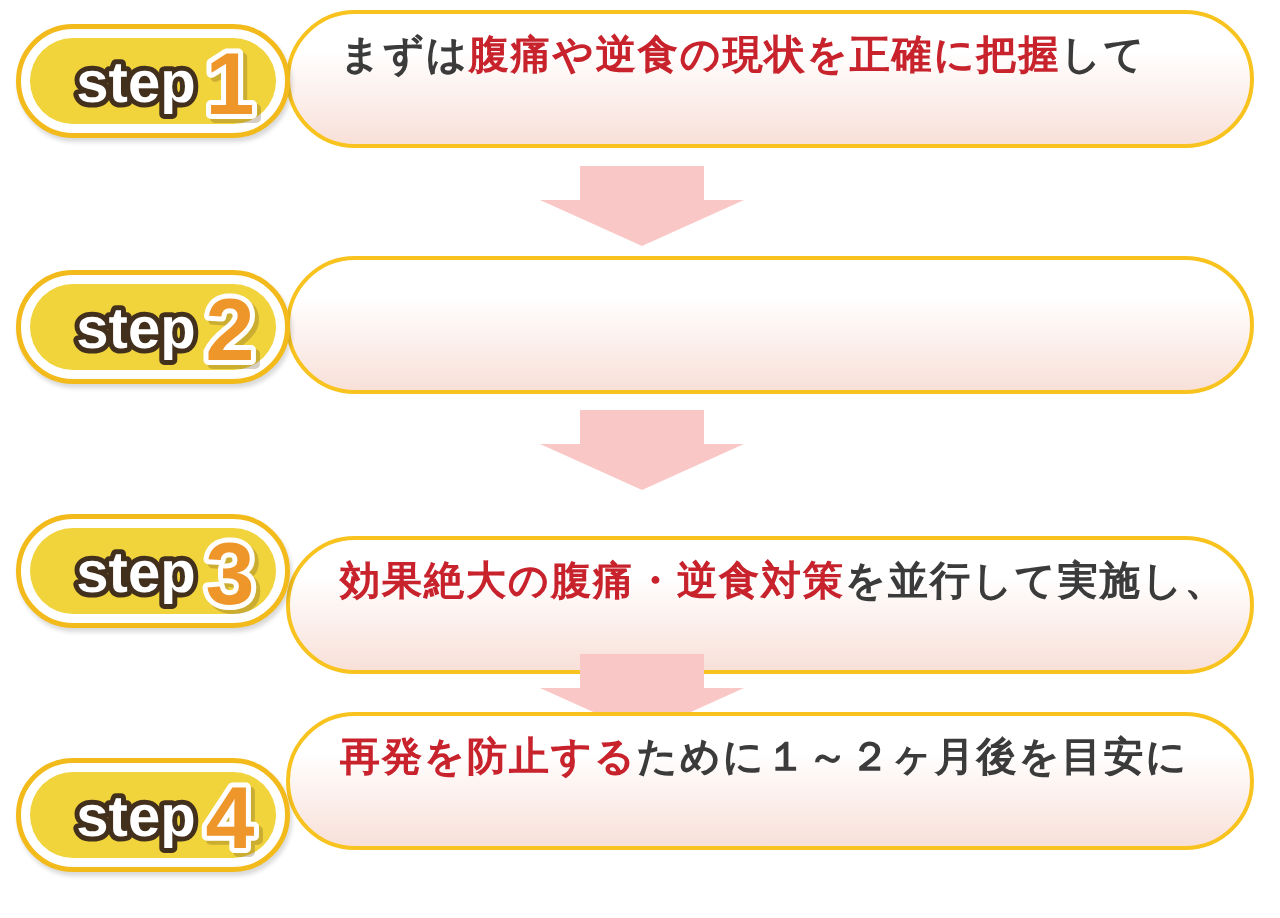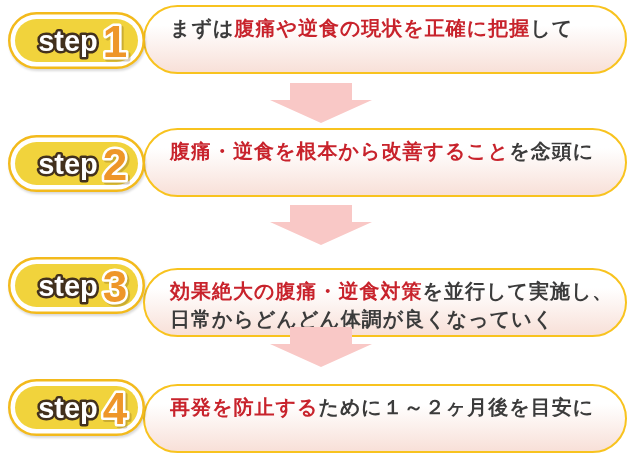--- a/index.html
+++ b/index.html
@@ -6,21 +6,21 @@
   .canvas {
     position:relative; width:640px; height:459px; background:#ffffff;
     font-family:"Liberation Sans","DejaVu Sans",sans-serif; overflow:hidden;
   }
   .step-box {
     position:absolute; left:143px; width:484px; height:69px; box-sizing:border-box;
     border:2px solid var(--box-border);
     border-radius:37px;
     background:linear-gradient(to bottom, var(--box-gradient-top) 28%, var(--box-gradient-bottom) 100%);
   }
-  .box-1 { top:5px; } .box-2 { top:128px; } .box-3 { top:250px;margin-top:18px; } .box-4 { top:384px; }
+  .box-1 { top:5px; } .box-2 { top:128px; } .box-3 { top:250px;margin-top:18px; } .box-4 { top:356px; }
   .step-text { position:absolute; left:25px; top:7px; }
   .line {
     font-size:20px; font-weight:bold; line-height:28px; letter-spacing:1px;
     color:var(--text-dark); white-space:nowrap;
   }
   .seg-dark { color:var(--text-dark); }
   .seg-red  { color:var(--text-red); }
   .badge {
     position:absolute; left:8px; width:137px; height:69px;
     filter:drop-shadow(1px 2px 1px rgba(0,0,0,0.15));
@@ -65,39 +65,37 @@
       <text class="badge-step-text" x="60" y="39" text-anchor="middle">step</text>
       <text class="badge-number" x="107" y="45" text-anchor="middle">1</text>
     </svg>
   </div>
   <svg class="arrow arrow-1" viewBox="0 0 102 40">
     <polygon class="arrow-shape" points="20,0 82,0 82,17 102,17 51,40 0,17 20,17"></polygon>
   </svg>
 
   <div class="step-box box-2">
     <div class="step-text">
-      <div class="line"><span class="seg-red">腹痛・逆食を根本から改善すること</span><span class="seg-dark">を念頭に</span></div>
     </div>
   </div>
   <div class="badge badge-2">
     <svg class="badge-svg" viewBox="0 0 137 57">
       <rect class="badge-outer" x="1.25" y="1.25" width="134.5" height="54.5" rx="27.25"></rect>
       <rect class="badge-inner" x="7" y="7" width="123" height="43" rx="21.5"></rect>
       <text class="badge-step-text" x="60" y="39" text-anchor="middle">step</text>
       <text class="badge-number" x="107" y="45" text-anchor="middle">2</text>
     </svg>
   </div>
   <svg class="arrow arrow-2" viewBox="0 0 102 40">
     <polygon class="arrow-shape" points="20,0 82,0 82,17 102,17 51,40 0,17 20,17"></polygon>
   </svg>
 
   <div class="step-box box-3">
     <div class="step-text">
       <div class="line"><span class="seg-red">効果絶大の腹痛・逆食対策</span><span class="seg-dark">を並行して実施し、</span></div>
-      <div class="line"><span class="seg-dark">日常からどんどん体調が良くなっていく</span></div>
     </div>
   </div>
   <div class="badge badge-3">
     <svg class="badge-svg" viewBox="0 0 137 57">
       <rect class="badge-outer" x="1.25" y="1.25" width="134.5" height="54.5" rx="27.25"></rect>
       <rect class="badge-inner" x="7" y="7" width="123" height="43" rx="21.5"></rect>
       <text class="badge-step-text" x="60" y="39" text-anchor="middle">step</text>
       <text class="badge-number" x="107" y="45" text-anchor="middle">3</text>
     </svg>
   </div>

